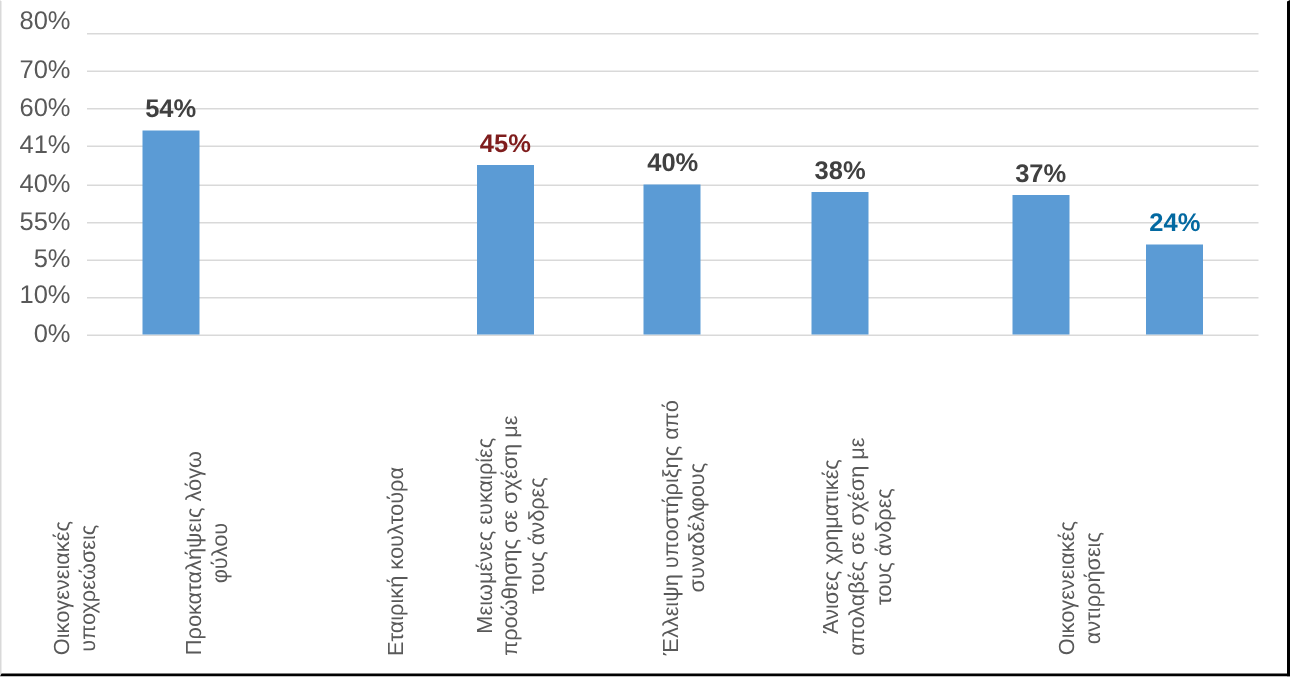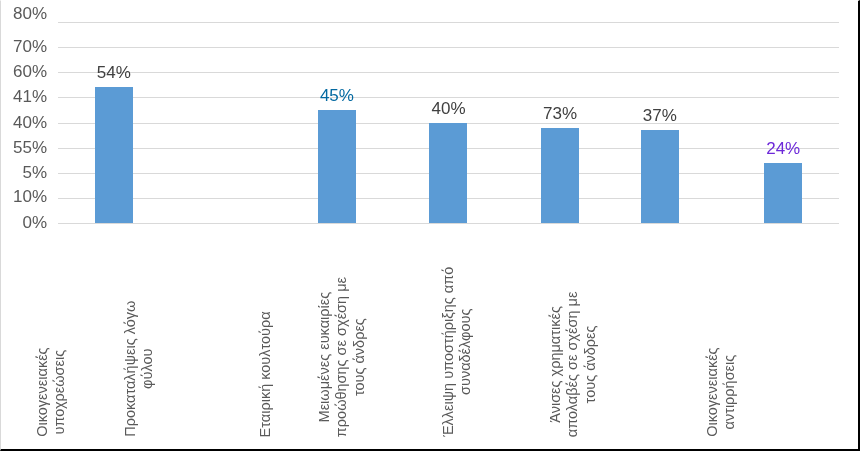--- a/index.html
+++ b/index.html
@@ -63,20 +63,21 @@
     position: absolute;
     left: 57px;
     top: 21px;
     width: 781px;
     height: 201px;
   }
   .bar-slot {
     position: absolute;
     bottom: 0;
     top: 0;
+    font-weight: bold;
   }
   .bar {
     position: absolute;
     bottom: 0;
     left: 50%;
     transform: translateX(-50%);
     width: 38px;
     background: #5B9BD5;
   }
   .bar-value {
@@ -153,37 +154,37 @@
       <div class="gridline" style="top: 0px;"></div>
     </div>
 
   <div class="bars-layer">
       <div class="bar-slot" style="left: 0px; width: 111.571px;">
         <div class="bar" title="Οικογενειακές υποχρεώσεις — 54%" style="height: 135.675px; background: rgb(91, 155, 213);"></div>
         <div class="bar-value" style="color: rgb(64, 64, 64); bottom: 139.675px;">54%</div>
       </div>
       <div class="bar-slot" style="left: 223.143px; width: 111.571px;">
         <div class="bar" title="Εταιρική κουλτούρα — 45%" style="height: 113.062px; background: rgb(91, 155, 213);"></div>
-        <div class="bar-value" style="color: #0369a1; bottom: 117.062px;">45%</div>
+        <div class="bar-value" style="color: #7f1d1d; bottom: 117.062px;">45%</div>
       </div>
       <div class="bar-slot" style="left: 334.714px; width: 111.571px;">
         <div class="bar" title="Μειωμένες ευκαιρίες προώθησης σε σχέση με τους άνδρες — 40%" style="height: 100.5px; background: rgb(91, 155, 213);"></div>
         <div class="bar-value" style="color: rgb(64, 64, 64); bottom: 104.5px;">40%</div>
       </div>
       <div class="bar-slot" style="left: 446.286px; width: 111.571px;">
         <div class="bar" title="Έλλειψη υποστήριξης από συναδέλφους — 38%" style="height: 95.475px; background: rgb(91, 155, 213);"></div>
-        <div class="bar-value" style="color: rgb(64, 64, 64); bottom: 99.475px;">73%</div>
-      </div>
-      <div class="bar-slot" style="left: 546px; width: 111.571px;">
+        <div class="bar-value" style="color: rgb(64, 64, 64); bottom: 99.475px;">38%</div>
+      </div>
+      <div class="bar-slot" style="left: 580px; width: 111.571px;">
         <div class="bar" title="Άνισες χρηματικές απολαβές σε σχέση με τους άνδρες — 37%" style="height: 92.9625px; background: rgb(91, 155, 213);"></div>
         <div class="bar-value" style="color: rgb(64, 64, 64); bottom: 96.9625px;">37%</div>
       </div>
       <div class="bar-slot" style="left: 669.429px; width: 111.571px;">
         <div class="bar" title="Οικογενειακές αντιρρήσεις — 24%" style="height: 60.3px; background: rgb(91, 155, 213);"></div>
-        <div class="bar-value" style="color: #6d28d9; bottom: 64.3px;">24%</div>
+        <div class="bar-value" style="color: #0369a1; bottom: 64.3px;">24%</div>
       </div>
     </div>
 
   <div class="cat-layer">
       <div class="cat-slot" style="left: 0px; width: 111.571px;">
         <div class="cat-rot-wrap" style="left: 50%;">
           <div class="cat-rot-inner" style="color: rgb(89, 89, 89); transform: rotate(-90deg); margin-left: -44.6875px;">
             <span class="line">Οικογενειακές</span>
             <span class="line">υποχρεώσεις</span>
           </div>

